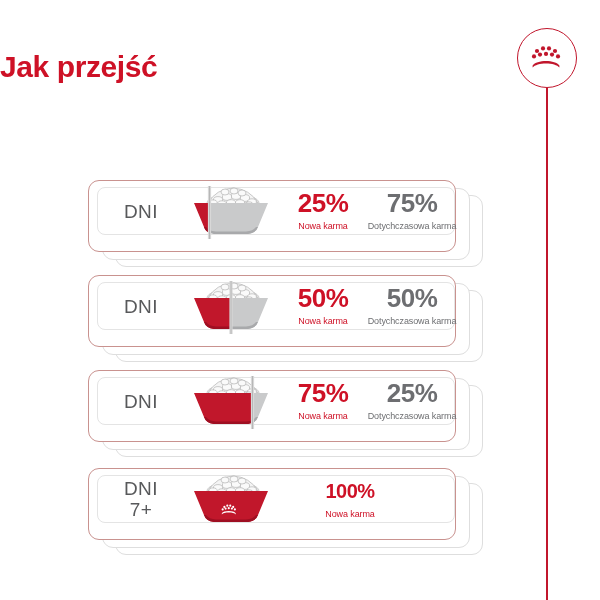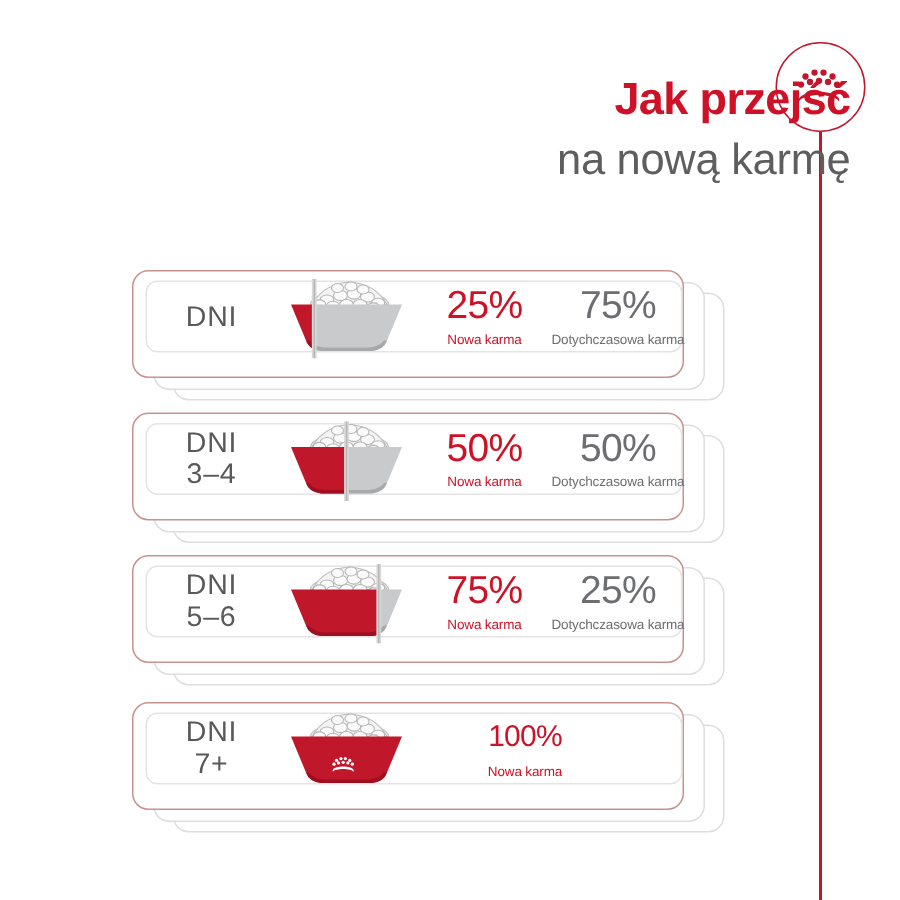--- a/index.html
+++ b/index.html
@@ -54,22 +54,21 @@
     height: 513px;
     background: #C1162C;
   }
 
   
   #title-block {
     position: absolute;
     left: 0;
     top: 48px;
     width: 520px;
-    text-align: right;
-    padding-left: 47px;
+    text-align: left;
   }
   .title-line1 {
     font-size: 30px;
     font-weight: bold;
     color: #CE1126;
     letter-spacing: -0.4px;
     line-height: 38px;
     white-space: nowrap;
   }
   .title-line2 {
@@ -177,21 +176,21 @@
   .pct-group {
     text-align: center;
     line-height: 1;
   }
   .pct-new   { width: 78px; margin-left: 6px; }
   .pct-old   { width: 92px; margin-left: 4px; }
   .pct-full  { width: 128px; margin-left: 8px; }
 
   .pct-value {
     font-size: 26px;
-    font-weight: normal;
+    font-weight: bold;
     letter-spacing: -0.5px;
     line-height: 28px;
   }
   .pct-value.full { font-size: 20px; }
   .pct-label {
     font-size: 9px;
     font-weight: normal;
     letter-spacing: -0.1px;
     line-height: 13px;
     margin-top: 3px;
@@ -219,21 +218,20 @@
         <circle cx="23" cy="10.6" r="2.1"></circle>
         <circle cx="29" cy="12.4" r="2.1"></circle>
       </g>
       <path d="M3.6 21.6 C7.5 15.6, 26.5 15.6, 30.4 21.6 L30.4 23.6 C26.5 18.0, 7.5 18.0, 3.6 23.6 Z" fill="#C1162C"></path>
     </svg>
     <div id="brand-stem"></div>
   </div>
 
   <div id="title-block">
     <div class="title-line1">Jak przejść</div>
-    <div class="title-line2">na nową karmę</div>
   </div>
 
   <div id="rows">
       <div class="row" style="top: 180px;">
     <div class="card card-back2"></div>
     <div class="card card-back1"></div>
     <div class="card card-front"></div>
     <div class="card-inner">
       <div class="days">
         <div class="days-word">DNI</div>
@@ -299,21 +297,20 @@
       </div>
     </div>
       </div>
       <div class="row" style="top: 275px;">
     <div class="card card-back2"></div>
     <div class="card card-back1"></div>
     <div class="card card-front"></div>
     <div class="card-inner">
       <div class="days">
         <div class="days-word">DNI</div>
-        <div class="days-num">3–4</div>
       </div>
       <div class="bowl-cell">
 
 <svg class="bowl-svg" width="86" height="56" viewBox="0 0 86 56">
   <defs>
     <clipPath id="cp-red-0.5">
                   <rect x="0" y="0" width="43" height="56"></rect>
                 </clipPath>
     <clipPath id="cp-gry-0.5">
                   <rect x="43" y="0" width="43" height="56"></rect>
@@ -369,21 +366,20 @@
       </div>
     </div>
       </div>
       <div class="row" style="top: 370px;">
     <div class="card card-back2"></div>
     <div class="card card-back1"></div>
     <div class="card card-front"></div>
     <div class="card-inner">
       <div class="days">
         <div class="days-word">DNI</div>
-        <div class="days-num">5–6</div>
       </div>
       <div class="bowl-cell">
 
 <svg class="bowl-svg" width="86" height="56" viewBox="0 0 86 56">
   <defs>
     <clipPath id="cp-red-0.75">
                   <rect x="0" y="0" width="64.5" height="56"></rect>
                 </clipPath>
     <clipPath id="cp-gry-0.75">
                   <rect x="64.5" y="0" width="21.5" height="56"></rect>

